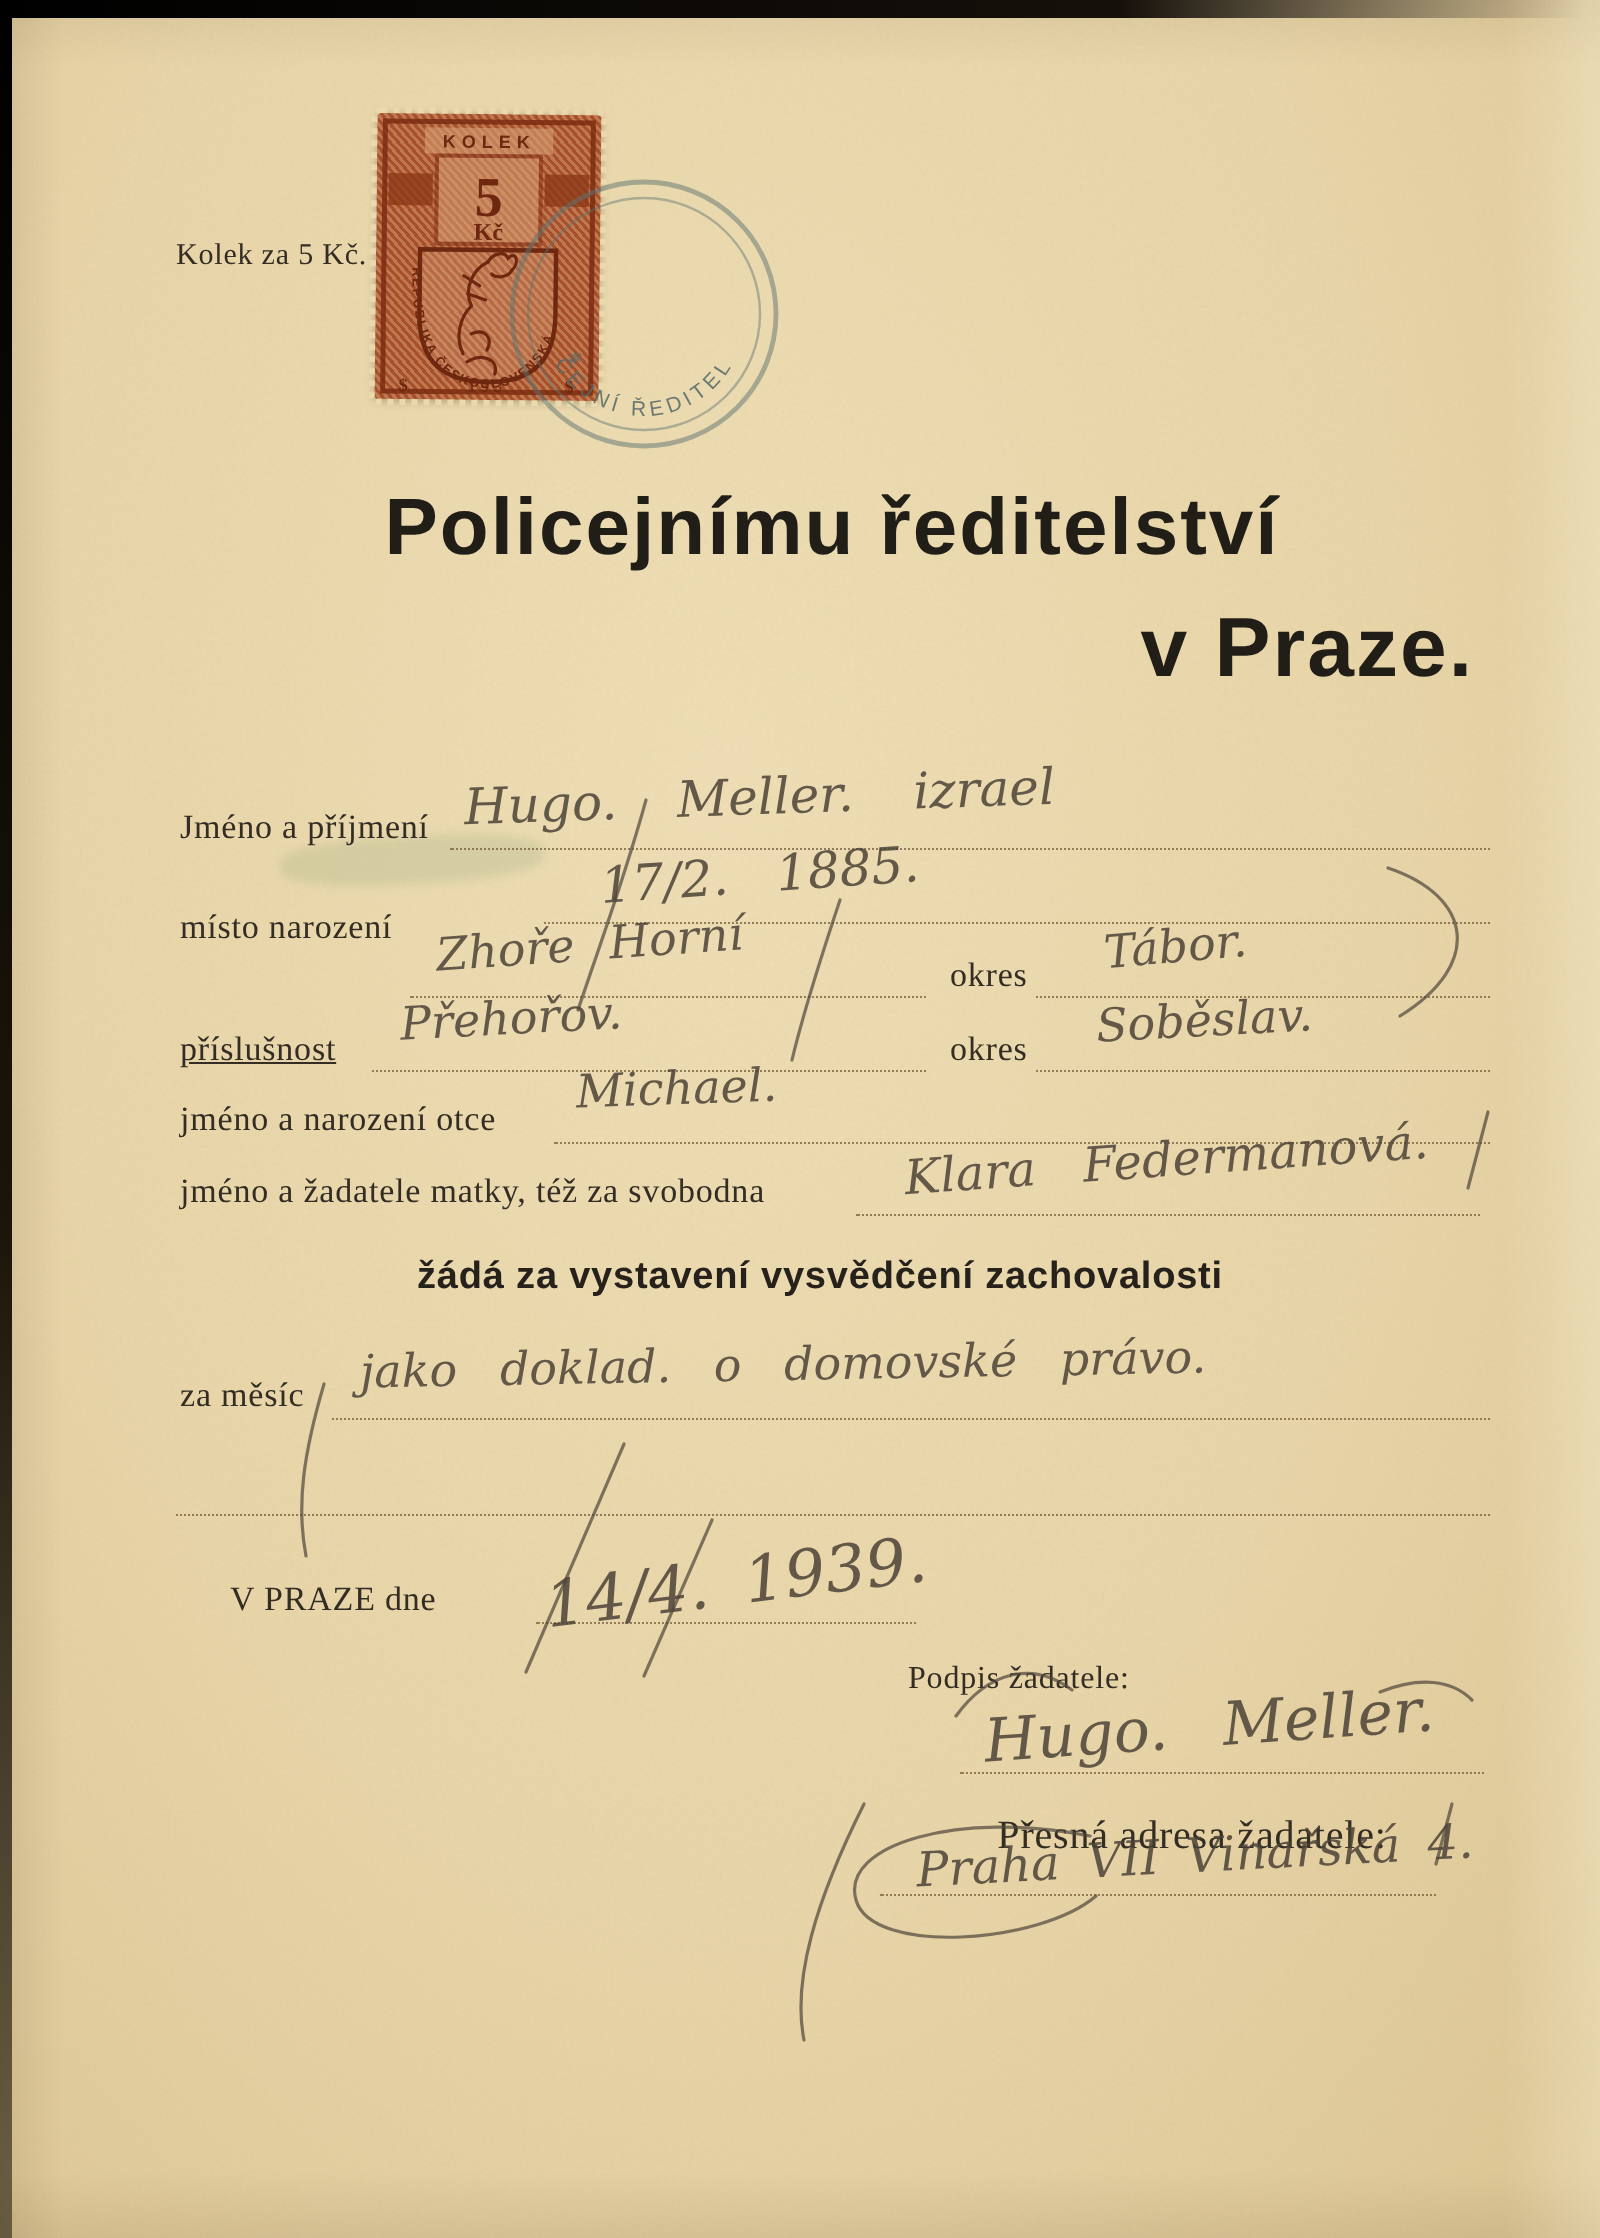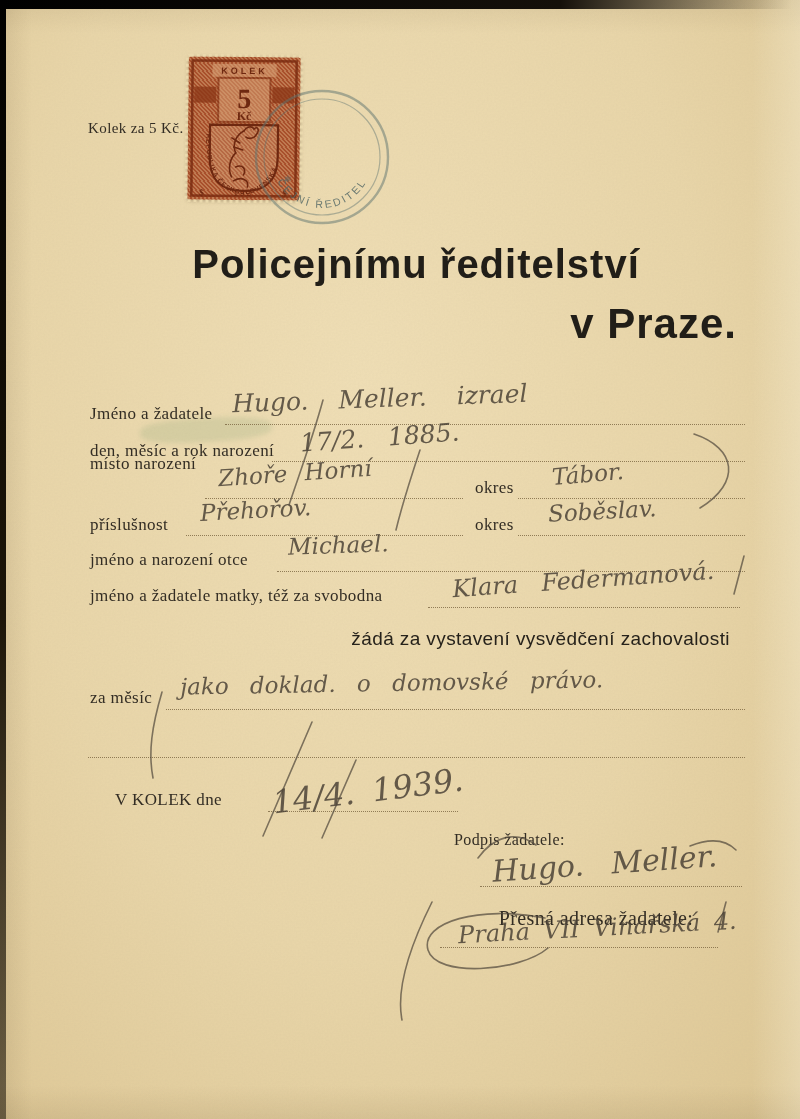--- a/index.html
+++ b/index.html
@@ -16,21 +16,21 @@
         background:linear-gradient(to right,#000 0%,#15100a 70%,rgba(20,16,10,0) 99%);}
   .edge-left{position:absolute;left:0;top:0;width:6px;height:1119px;z-index:6;
         background:linear-gradient(to bottom,#000 0%,#1c1509 55%,rgba(28,21,10,.55) 100%);}
   .lbl{position:absolute;z-index:3;font-size:17px;letter-spacing:.4px;color:#332d24;}
   .dot{position:absolute;z-index:3;border-bottom:1.6px dotted rgba(115,93,58,.75);height:0;}
   .hw{position:absolute;z-index:4;font-family:"DejaVu Serif",serif;font-style:italic;
       color:#4c4337;opacity:.85;white-space:nowrap;}
   .title{position:absolute;z-index:3;font-family:"Liberation Sans",sans-serif;
       font-weight:700;color:#211e18;font-size:40px;letter-spacing:1px;}
   .heading{position:absolute;z-index:3;font-family:"Liberation Sans",sans-serif;
-      font-weight:400;color:#26221b;font-size:19px;letter-spacing:.4px;text-align:right;}
+      font-weight:700;color:#26221b;font-size:19px;letter-spacing:.4px;text-align:center;}
   .stamp{position:absolute;left:188px;top:57px;width:112px;height:143px;z-index:5;
       transform:rotate(.6deg);border-radius:2px;
       background:repeating-linear-gradient(48deg,#a8502c 0px,#a8502c 1.5px,#bf7950 1.5px,#bf7950 3px);
       outline:3px dotted #ead9ad;box-shadow:0 1px 4px rgba(70,45,20,.35);}
   .postmark{position:absolute;left:250px;top:84px;width:146px;height:146px;z-index:7;pointer-events:none;}
   .strokes{position:absolute;inset:0;z-index:5;pointer-events:none;}
   .smudge{position:absolute;left:140px;top:418px;width:132px;height:24px;z-index:2;
       background:rgba(108,148,98,.17);filter:blur(2.5px);transform:rotate(-3deg);border-radius:40%;}
 </style>
 </head>
@@ -90,36 +90,35 @@
       <textPath href="#pmArc" startOffset="16%">ČEJNÍ ŘEDITEL</textPath>
     </text>
     <text x="34" y="98" font-size="9" fill="#566a67" opacity=".5">✱</text>
   </svg>
 
   <div class="smudge"></div>
 
   <div class="title" style="left:96px;top:242px;width:640px;text-align:center;">Policejnímu ředitelství</div>
   <div class="title" style="left:90px;top:300px;width:647px;text-align:right;font-size:42px;">v Praze.</div>
 
-  <div class="lbl" style="left:90px;top:404px;">Jméno a žadatele</div>
+  <div class="lbl" style="left:90px;top:404px;">Jméno a příjmení</div>
   <div class="dot" style="left:225px;top:424px;width:520px;"></div>
   <div class="hw" style="left:232px;top:384px;font-size:25px;word-spacing:22px;transform:rotate(-2deg);">Hugo.  Meller.  izrael</div>
 
-  <div class="lbl" style="left:90px;top:441px;">den, měsíc a rok narození</div>
   <div class="dot" style="left:272px;top:461px;width:473px;"></div>
   <div class="hw" style="left:300px;top:423px;font-size:25px;word-spacing:16px;transform:rotate(-4deg);">17/2.  1885.</div>
 
   <div class="lbl" style="left:90px;top:454px;">místo narození</div>
   <div class="dot" style="left:205px;top:498px;width:258px;"></div>
   <div class="hw" style="left:218px;top:460px;font-size:23px;word-spacing:10px;transform:rotate(-4deg);">Zhoře Horní</div>
   <div class="lbl" style="left:475px;top:478px;">okres</div>
   <div class="dot" style="left:518px;top:498px;width:227px;"></div>
   <div class="hw" style="left:552px;top:461px;font-size:23px;transform:rotate(-5deg);">Tábor.</div>
 
-  <div class="lbl" style="left:90px;top:515px;">příslušnost</div>
+  <div class="lbl" style="left:90px;top:515px;text-decoration:underline;">příslušnost</div>
   <div class="dot" style="left:186px;top:535px;width:277px;"></div>
   <div class="hw" style="left:200px;top:497px;font-size:23px;transform:rotate(-3deg);">Přehořov.</div>
   <div class="lbl" style="left:475px;top:515px;">okres</div>
   <div class="dot" style="left:518px;top:535px;width:227px;"></div>
   <div class="hw" style="left:548px;top:498px;font-size:23px;transform:rotate(-3deg);">Soběslav.</div>
 
   <div class="lbl" style="left:90px;top:550px;">jméno a narození otce</div>
   <div class="dot" style="left:277px;top:571px;width:468px;"></div>
   <div class="hw" style="left:288px;top:532px;font-size:23px;transform:rotate(-2deg);">Michael.</div>
 
@@ -127,21 +126,21 @@
   <div class="dot" style="left:428px;top:607px;width:312px;"></div>
   <div class="hw" style="left:452px;top:566px;font-size:24px;word-spacing:16px;transform:rotate(-4deg);">Klara  Federmanová.</div>
 
   <div class="heading" style="left:90px;top:628px;width:640px;">žádá za vystavení vysvědčení zachovalosti</div>
 
   <div class="lbl" style="left:90px;top:688px;">za měsíc</div>
   <div class="dot" style="left:166px;top:709px;width:579px;"></div>
   <div class="hw" style="left:180px;top:670px;font-size:23px;word-spacing:14px;transform:rotate(-1deg);">jako doklad.  o domovské  právo.</div>
   <div class="dot" style="left:88px;top:757px;width:657px;"></div>
 
-  <div class="lbl" style="left:115px;top:790px;">V KOLEK dne</div>
+  <div class="lbl" style="left:115px;top:790px;">V PRAZE dne</div>
   <div class="dot" style="left:268px;top:811px;width:190px;"></div>
   <div class="hw" style="left:272px;top:772px;font-size:32px;word-spacing:8px;transform:rotate(-7deg);">14/4. 1939.</div>
 
   <div class="lbl" style="left:454px;top:831px;width:210px;text-align:left;font-size:16px;">Podpis žadatele:</div>
   <div class="dot" style="left:480px;top:886px;width:262px;"></div>
   <div class="hw" style="left:492px;top:846px;font-size:30px;word-spacing:18px;transform:rotate(-4deg);">Hugo.  Meller.</div>
 
   <div class="lbl" style="left:478px;top:907px;width:236px;text-align:center;font-size:20px;">Přesná adresa žadatele:</div>
   <div class="dot" style="left:440px;top:947px;width:278px;"></div>
   <div class="hw" style="left:458px;top:914px;font-size:24px;word-spacing:6px;transform:rotate(-3deg);">Praha VII Vinařská 4.</div>

